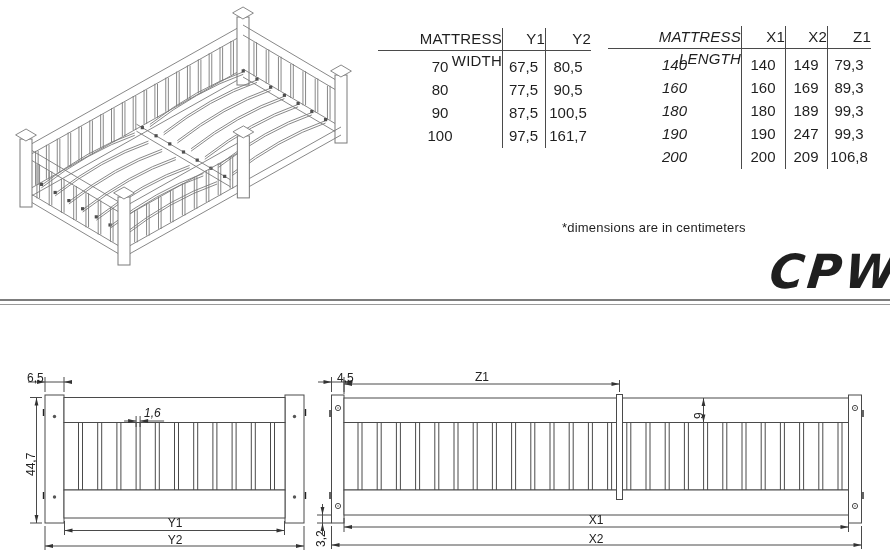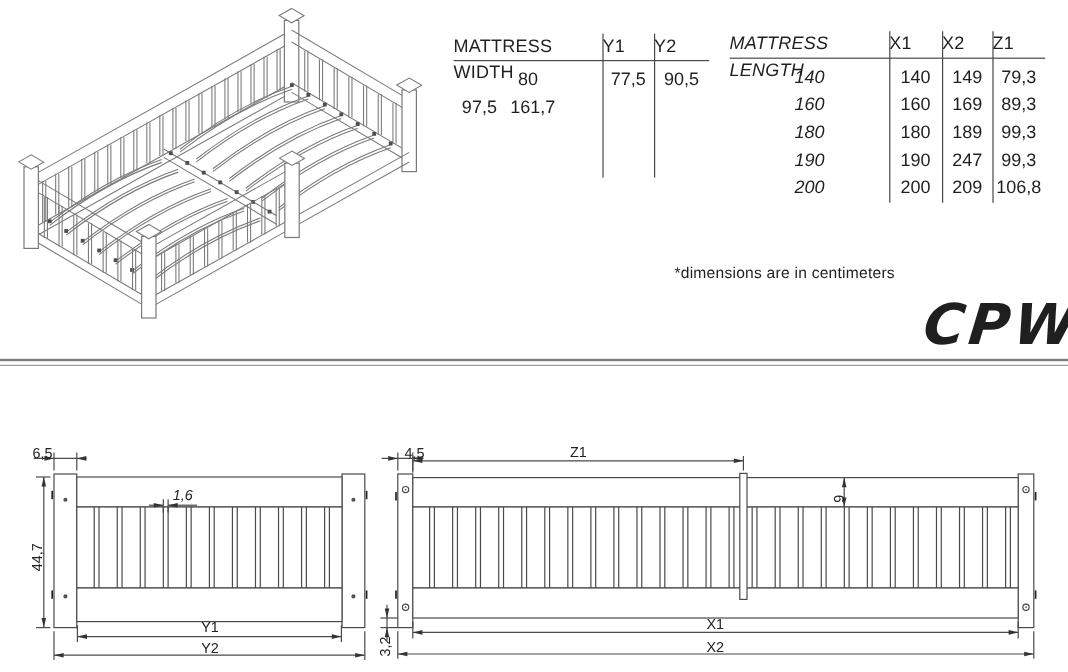--- a/index.html
+++ b/index.html
@@ -5,21 +5,21 @@
   html,body{margin:0;padding:0;}
   body{
     position:relative;width:890px;height:560px;background:#ffffff;overflow:hidden;
     font-family:"Liberation Sans",sans-serif;color:#1f1f1f;
     -webkit-font-smoothing:antialiased;
   }
   svg{position:absolute;display:block;}
   
   .spec-table{position:absolute;}
   .spec-table .hdr{display:flex;height:22px;line-height:22px;font-size:15px;letter-spacing:.2px;}
-  .spec-table .hdr > div{text-align:left;}
+  .spec-table .hdr > div{text-align:right;}
   .spec-table .rows{padding-top:5px;}
   .spec-table .row{display:flex;height:23px;line-height:23px;font-size:15px;}
   .spec-table .row > div{text-align:center;}
   .vline{position:absolute;top:0;width:1px;background:#4a4a4a;}
   .hline{position:absolute;height:1px;background:#4a4a4a;left:0;}
   
   .wt .c0{width:124px;} .wt .c1{width:43px;} .wt .c2{width:46px;}
   
   .lt .c0{width:133px;font-style:italic;} .lt .c1{width:44px;} .lt .c2{width:42px;} .lt .c3{width:44px;}
   
@@ -206,25 +206,36 @@
   <div class="hdr">
     <div class="c0">MATTRESS WIDTH</div>
     <div class="c1">Y1</div>
     <div class="c2">Y2</div>
   </div>
   <div class="hline" style="top:22px;width:213px;"></div>
   <div class="vline" style="left:124px;height:120px;"></div>
   <div class="vline" style="left:167px;height:120px;"></div>
   <div class="rows">
     <div class="row">
+      <div class="c0">70</div>
+      <div class="c1">67,5</div>
+      <div class="c2">80,5</div>
+    </div>
+    <div class="row">
       <div class="c0">80</div>
       <div class="c1">77,5</div>
       <div class="c2">90,5</div>
     </div>
     <div class="row">
+      <div class="c0">90</div>
+      <div class="c1">87,5</div>
+      <div class="c2">100,5</div>
+    </div>
+    <div class="row">
+      <div class="c0">100</div>
       <div class="c1">97,5</div>
       <div class="c2">161,7</div>
     </div>
   </div>
 </div>
 
 <div class="spec-table lt" style="left:608px;top:26px;width:263px;height:143px;">
   <div class="hdr">
     <div class="c0">MATTRESS LENGTH</div>
     <div class="c1">X1</div>

